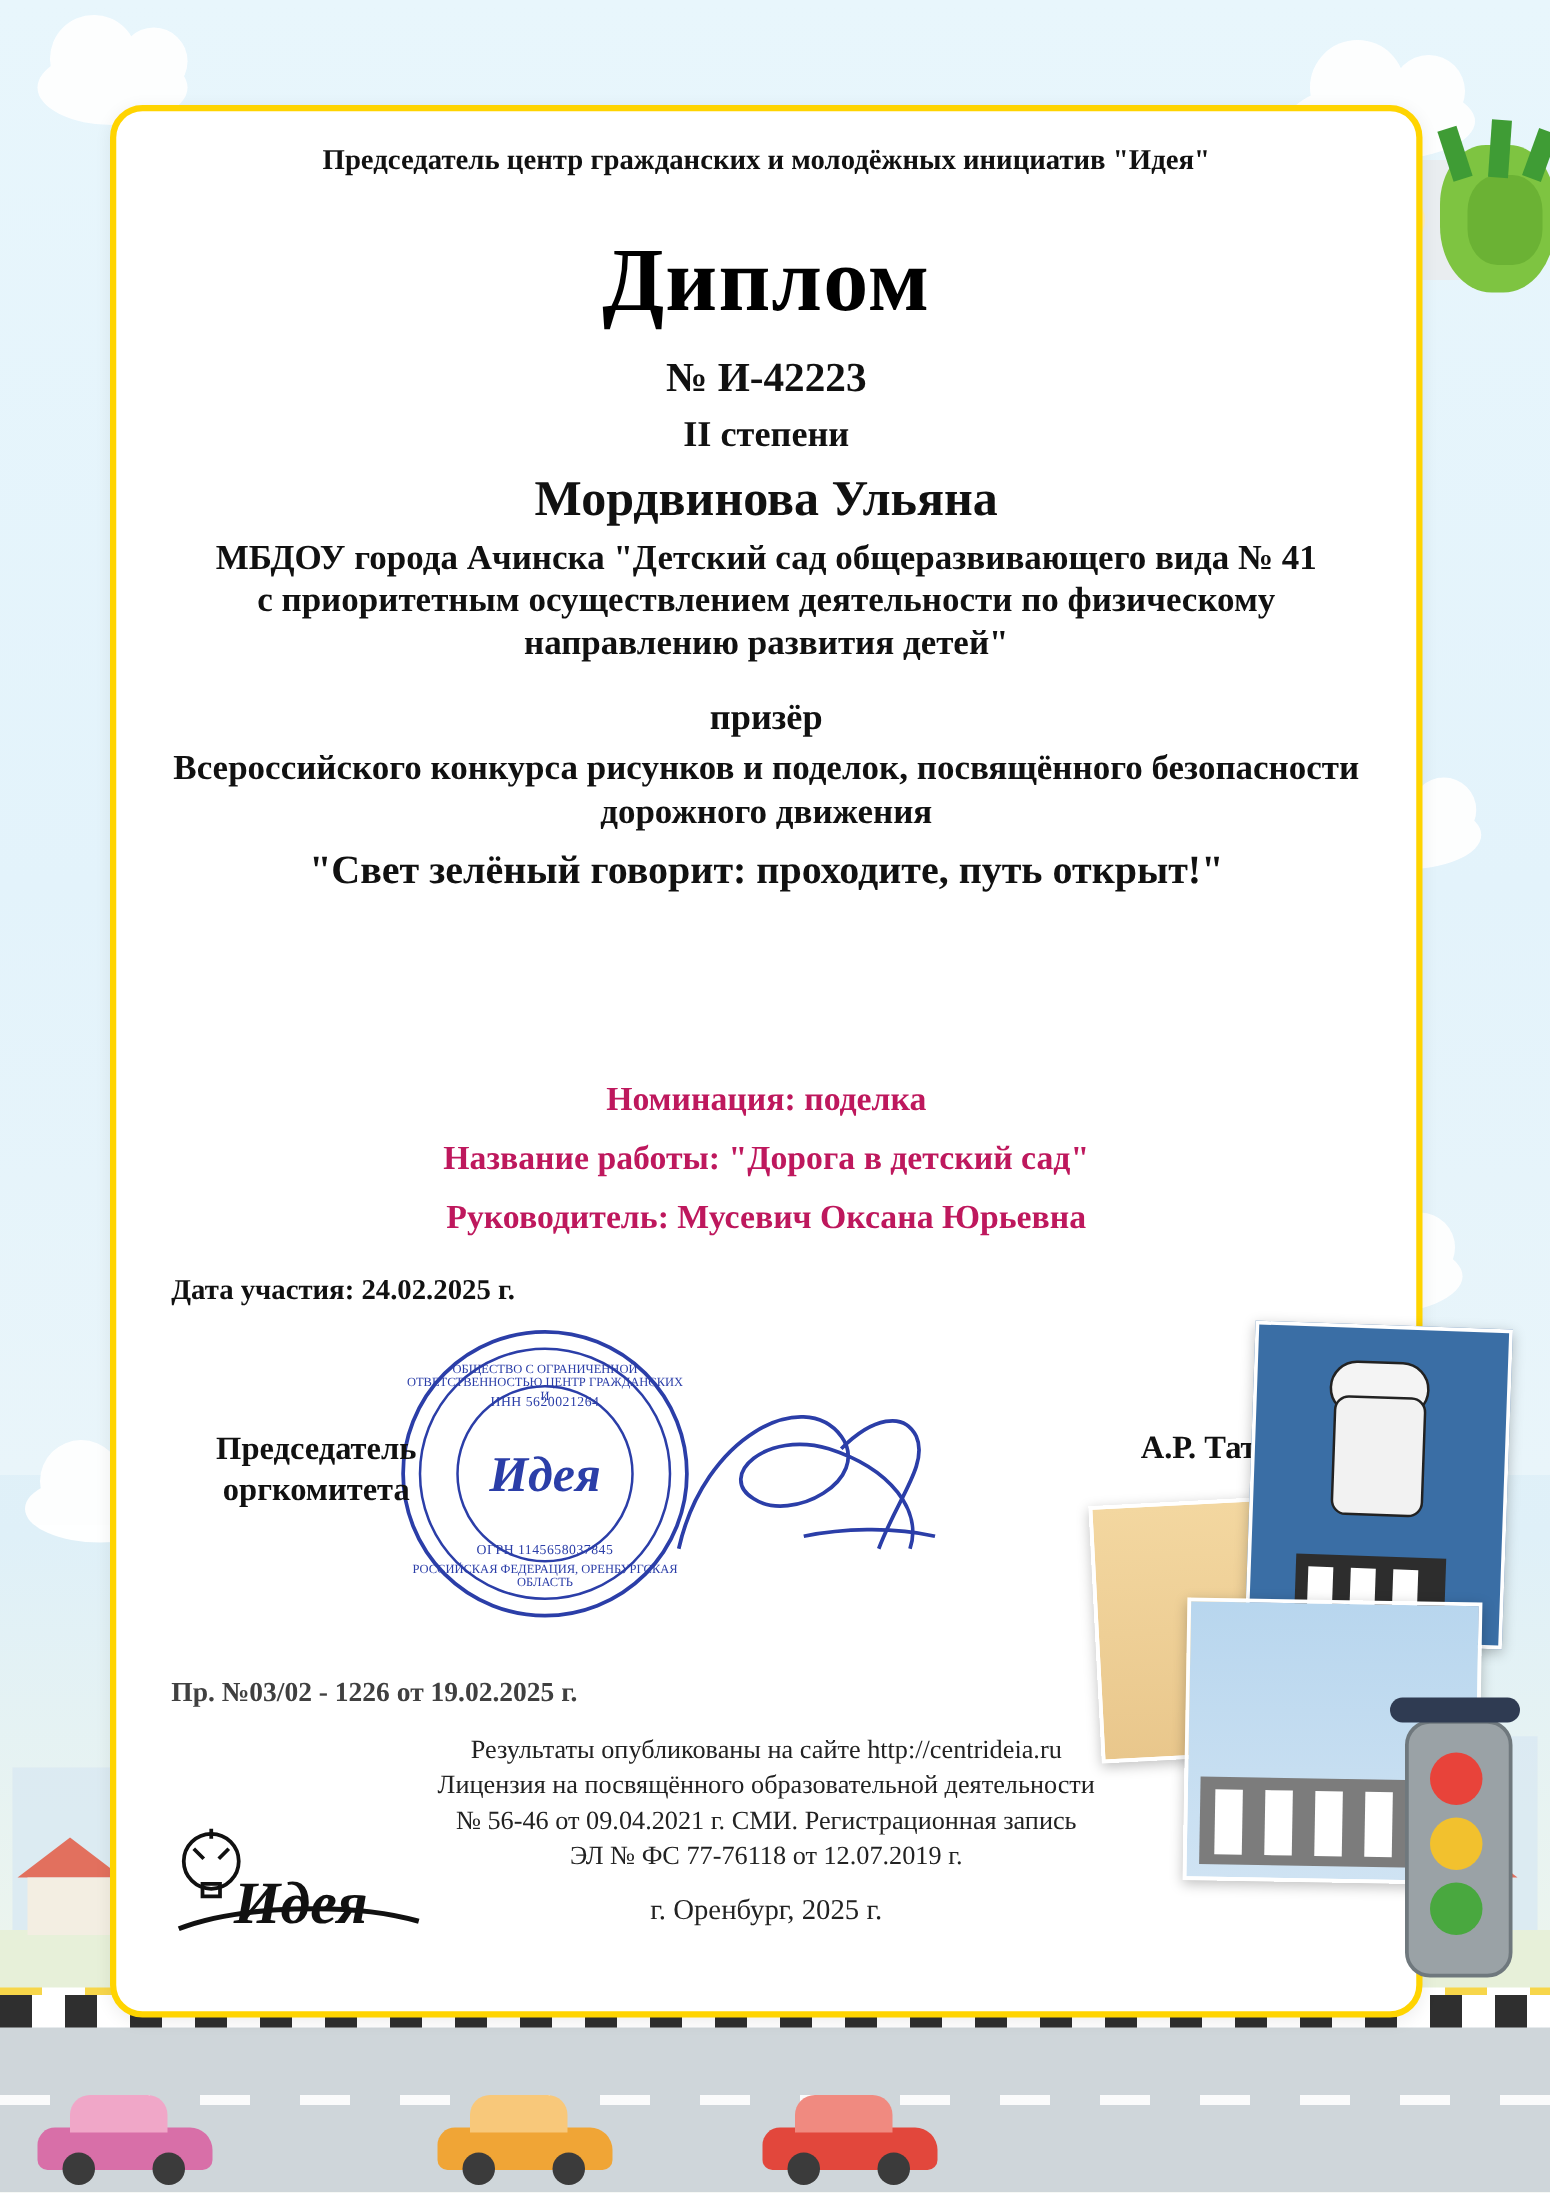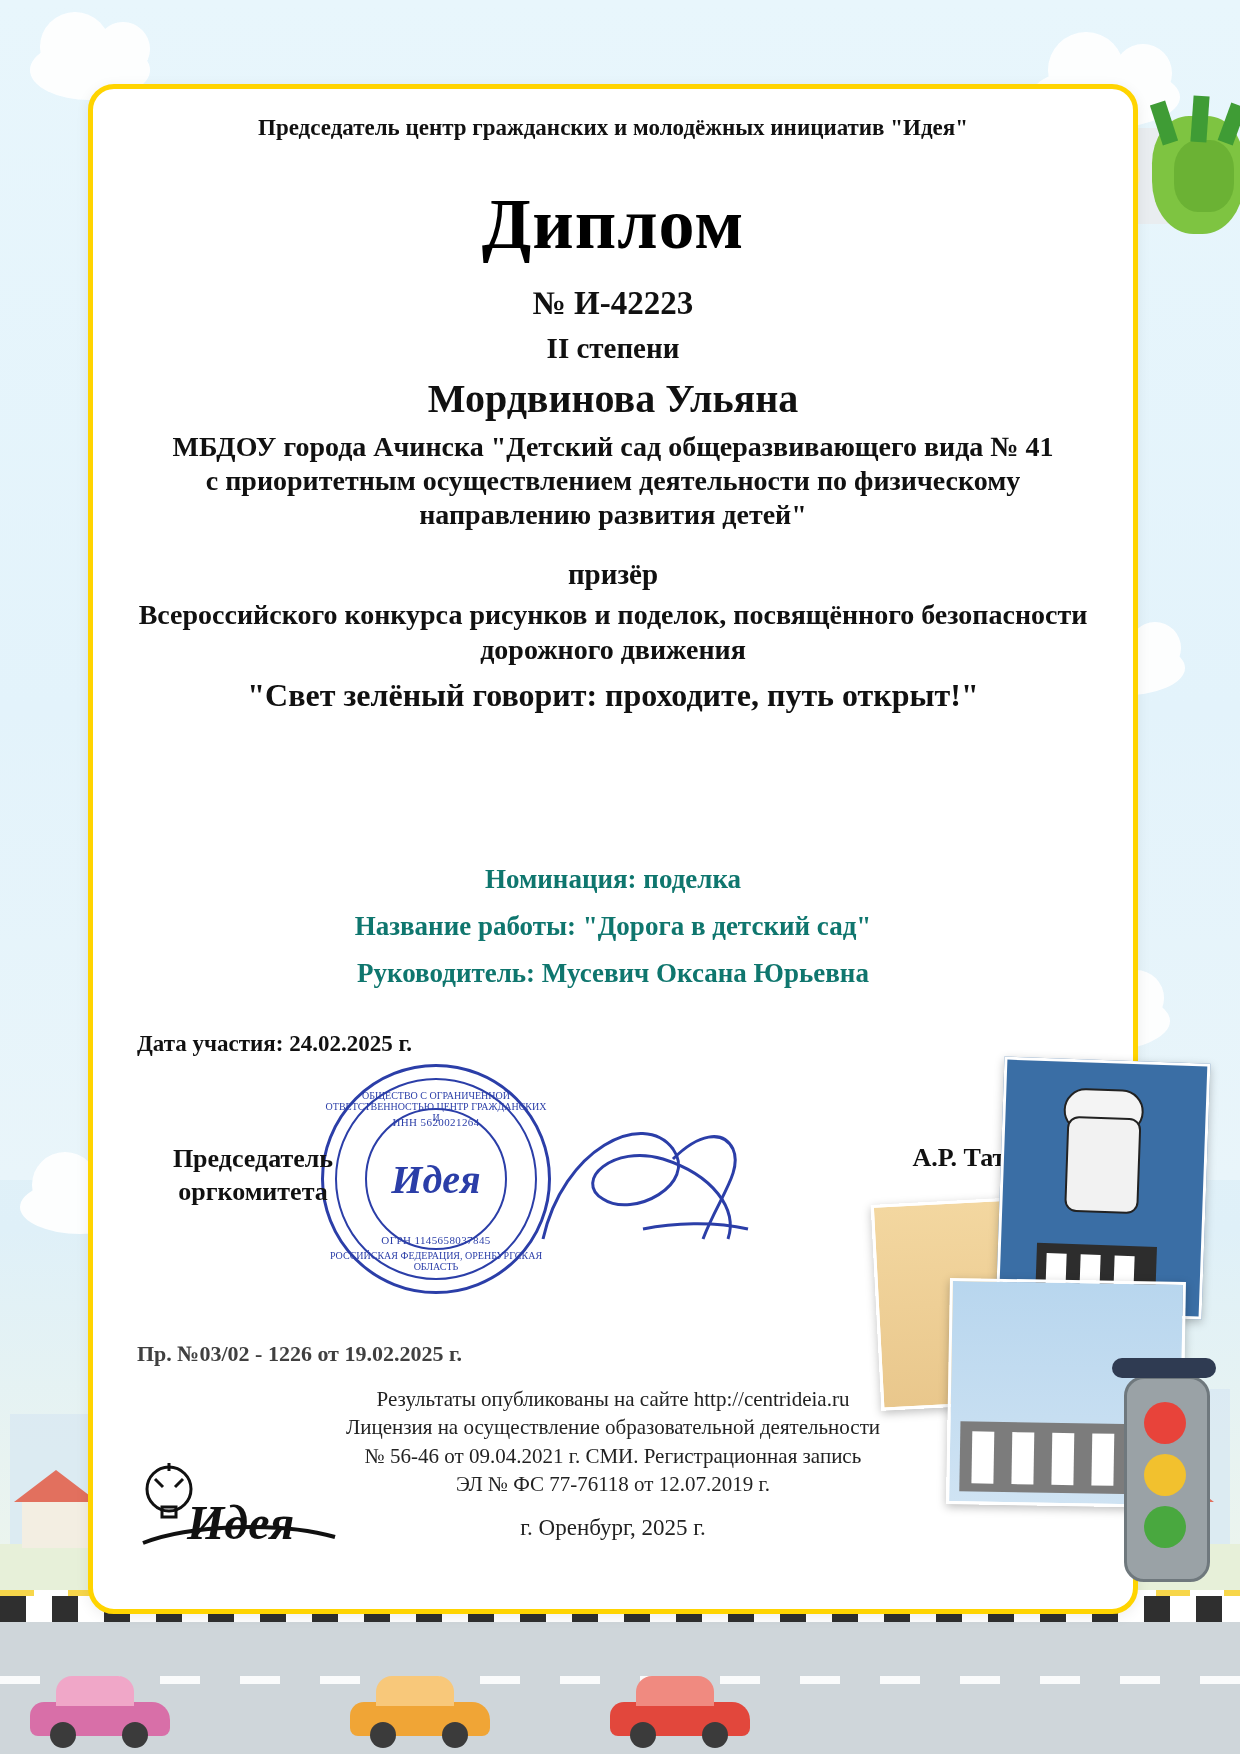--- a/index.html
+++ b/index.html
@@ -219,27 +219,27 @@
   .contest-theme {
     font-size: 32px; font-weight: bold; line-height: 1.25; margin: 2px 54px 0 54px;
   }
 
   .meta {
     position: absolute;
     top: 775px; left: 40px; right: 40px;
     text-align: center;
   }
   .meta div {
-    font-size: 27px; font-weight: bold; color: #0f766e; margin-bottom: 16px;
+    font-size: 27px; font-weight: bold; color: #be185d; margin-bottom: 16px;
   }
 
   .date-line {
     position: absolute;
     left: 44px; top: 930px;
-    font-size: 23px; font-weight: bold; color: #111; margin-top: 12px;
+    font-size: 23px; font-weight: bold; color: #111;
   }
 
   .signer-role {
     position: absolute;
     left: 30px; top: 1054px;
     width: 260px;
     text-align: center;
     font-size: 26px; font-weight: bold; color: #111;
     line-height: 1.25;
   }
@@ -562,21 +562,21 @@
         </svg>
       </div>
 
       <div class="signer-role">Председатель оргкомитета</div>
       <div class="signer-name">А.Р. Татьянина</div>
 
       <div class="protocol">Пр. №03/02 - 1226 от 19.02.2025 г.</div>
 
       <div class="footer">
         <div>Результаты опубликованы на сайте http://centrideia.ru</div>
-        <div>Лицензия на осуществление образовательной деятельности</div>
+        <div>Лицензия на посвящённого образовательной деятельности</div>
         <div>№ 56-46 от 09.04.2021 г. СМИ. Регистрационная запись</div>
         <div>ЭЛ № ФС 77-76118 от 12.07.2019 г.</div>
         <div class="city-year">г. Оренбург, 2025 г.</div>
       </div>
 
       <div class="logo">
         <svg width="220" height="110" viewBox="0 0 220 110" fill="none" stroke="#111" stroke-width="3">
           <circle cx="40" cy="30" r="22"></circle>
           <path d="M33 48 L47 48 L47 58 L33 58 Z"></path>
           <path d="M26 20 L34 28 M54 20 L46 28 M40 4 L40 12"></path>

